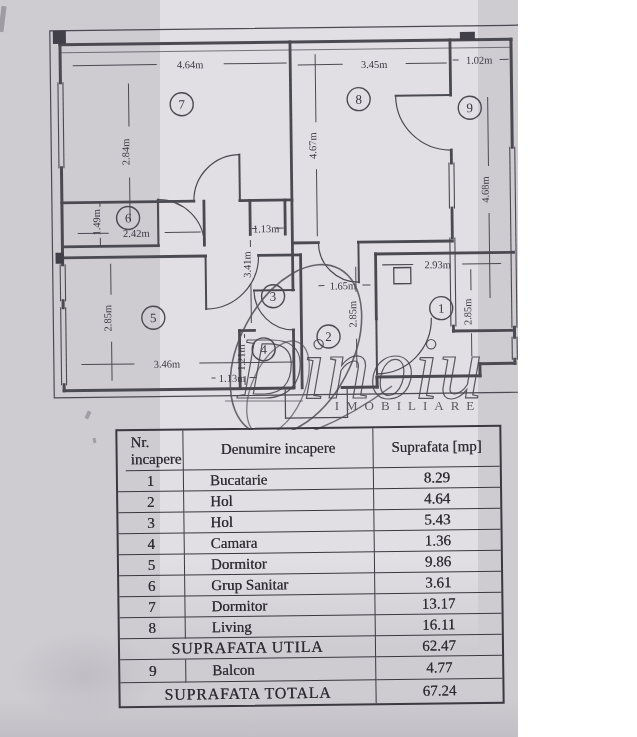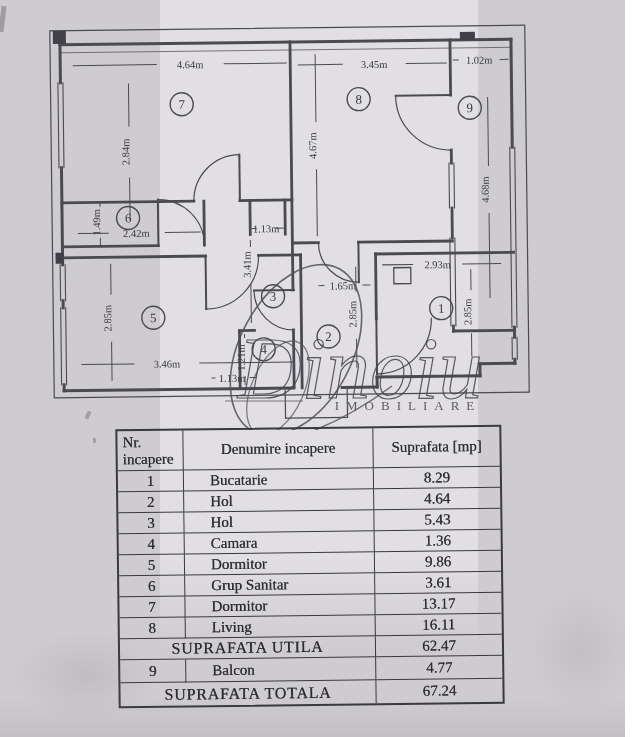--- a/index.html
+++ b/index.html
@@ -1,17 +1,17 @@
 <!DOCTYPE html>
 <html><head>
 <meta charset="utf-8">
 <style>
   html,body{margin:0;padding:0;}
   #stage{
-    position:relative; width:625px; height:737px; overflow:hidden;
+    position:relative; width:518px; height:737px; overflow:hidden;
     background:#cecbd1;
     font-family:"Liberation Serif", serif;
   }
   
   .band{
     position:absolute; left:160px; top:0; width:318px; height:650px;
     background:linear-gradient(to bottom,
       rgba(244,243,246,0.50) 0%, rgba(244,243,246,0.50) 86%, rgba(244,243,246,0) 100%);
     pointer-events:none;
   }
@@ -47,21 +47,21 @@
     font-size:15px;
     text-shadow:0.3px 0 0 rgba(44,43,49,0.75);
   }
   #areas-table .c{
     border-right:1.5px solid #3a393f;
     border-bottom:1.5px solid #3a393f;
     display:flex; align-items:center; overflow:hidden;
   }
   #areas-table .last-col{border-right:none;}
   #areas-table .last-row{border-bottom:none;}
-  #areas-table .hd1{padding-left:5px; line-height:1.08; white-space:pre-line; align-items:center;}
+  #areas-table .hd1{padding-left:5px; line-height:1.08; white-space:pre-line; align-items:center;margin-left:8px;}
   #areas-table .hd{justify-content:center;}
   #areas-table .num{justify-content:center;}
   #areas-table .nm{padding-left:26px;}
   #areas-table .val{justify-content:center;}
   #areas-table .span2{grid-column:1 / 3; justify-content:center;
     font-size:16px; letter-spacing:0.8px;}
 </style>
 </head>
 <body>
 

